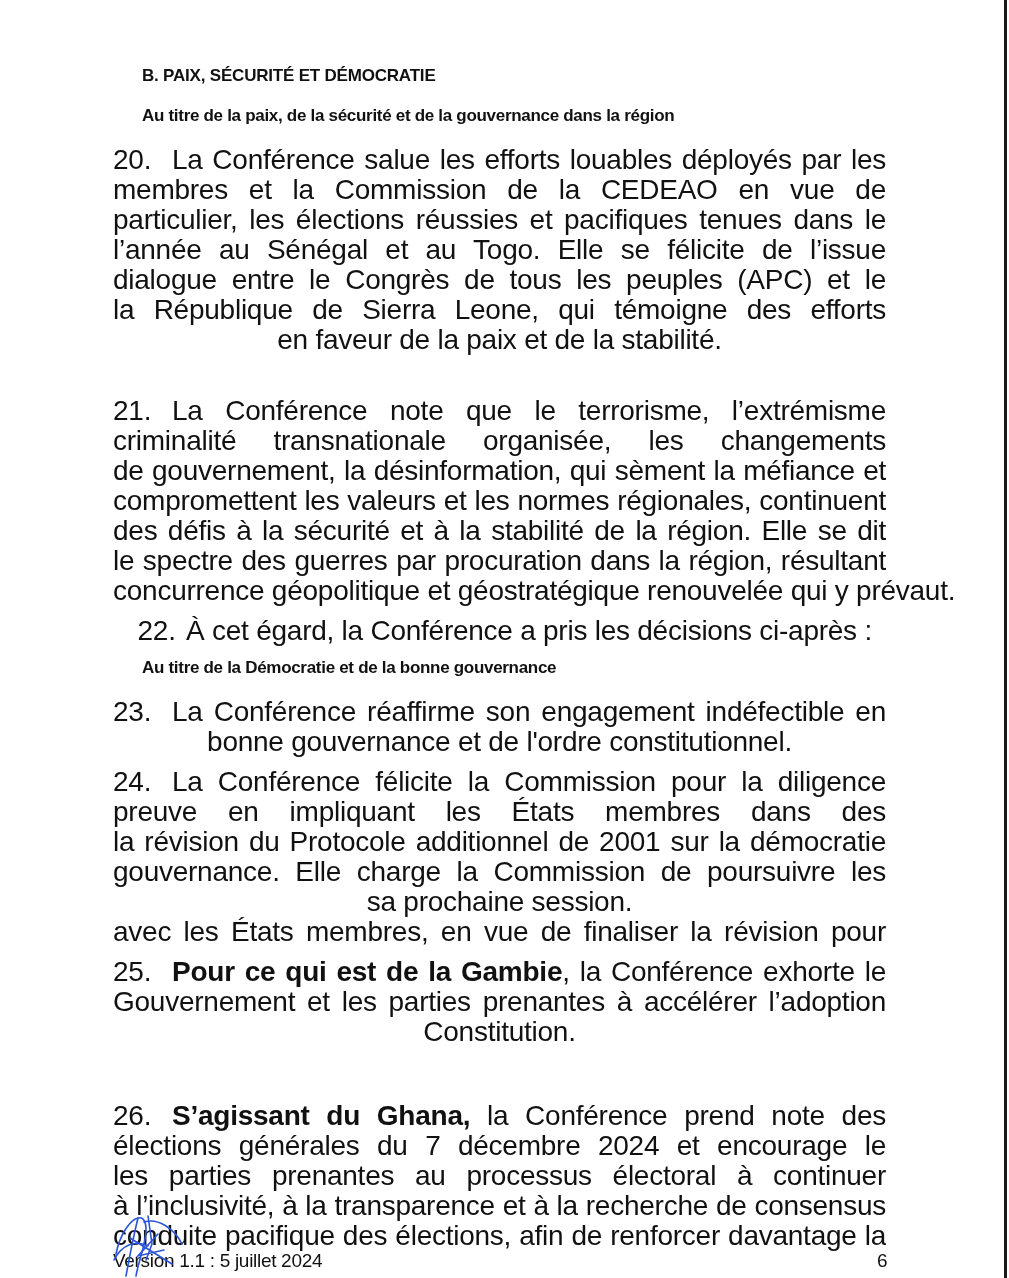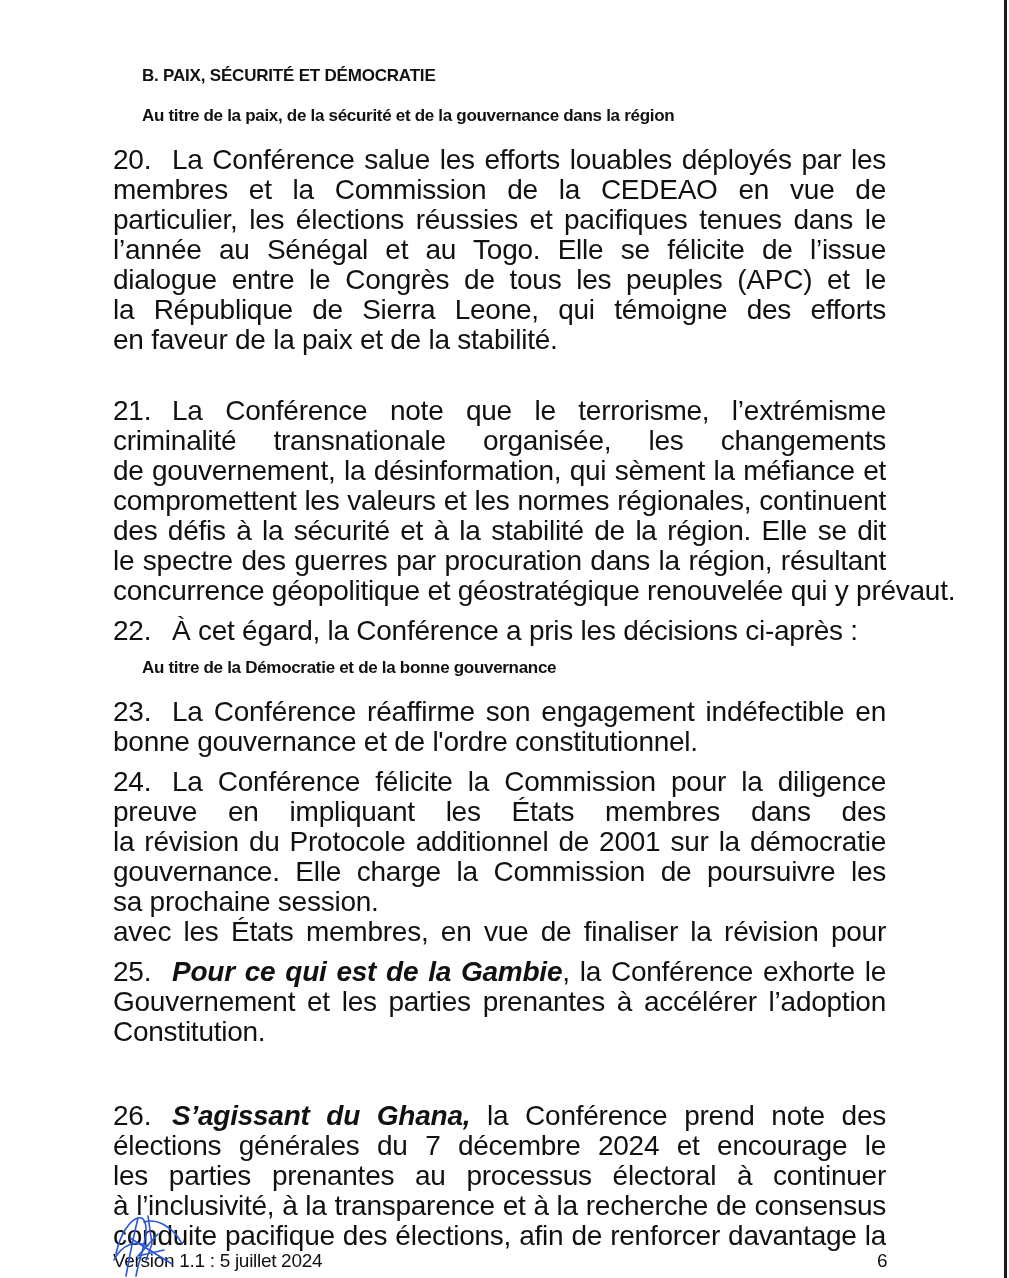--- a/index.html
+++ b/index.html
@@ -2,24 +2,24 @@
 <html><head>
 <meta charset="utf-8">
 <style>
   html, body { margin: 0; padding: 0; background: #ffffff; }
   body { width: 1009px; height: 1278px; position: relative; overflow: hidden;
          font-family: "Liberation Sans", sans-serif; color: #111111; }
   .right-border { position: absolute; top: 0; right: 2px; width: 3px; height: 1278px; background: #1a1a1a; }
   .h1 { position: absolute; left: 142px; top: 66px; font-size: 17px; font-weight: bold; letter-spacing: -0.2px; }
   .h2 { position: absolute; font-size: 17px; font-weight: bold; letter-spacing: -0.3px; white-space: nowrap; }
   .para { position: absolute; left: 113px; width: 773px; font-size: 28px; letter-spacing: -0.25px; }
-  .line { height: 30px; line-height: 30px; white-space: nowrap; }
+  .line { height: 30px; line-height: 30px; white-space: nowrap; text-align: center; }
   .line.j { text-align: justify; text-align-last: justify; white-space: normal; overflow: hidden; }
   .num { display: inline-block; width: 59px; }
-  .b { font-weight: bold; font-style: italic; }
+  .b { font-weight: bold; }
   .footer { position: absolute; left: 113px; top: 1250px; font-size: 19px; letter-spacing: -0.3px; }
   .pagenum { position: absolute; left: 877px; top: 1250px; font-size: 19px; }
   .sig { position: absolute; left: 108px; top: 1214px; width: 80px; height: 64px; }
 </style>
 </head>
 <body>
 
 <div class="right-border"></div>
 
 <div class="h1">B. PAIX, SÉCURITÉ ET DÉMOCRATIE</div>

